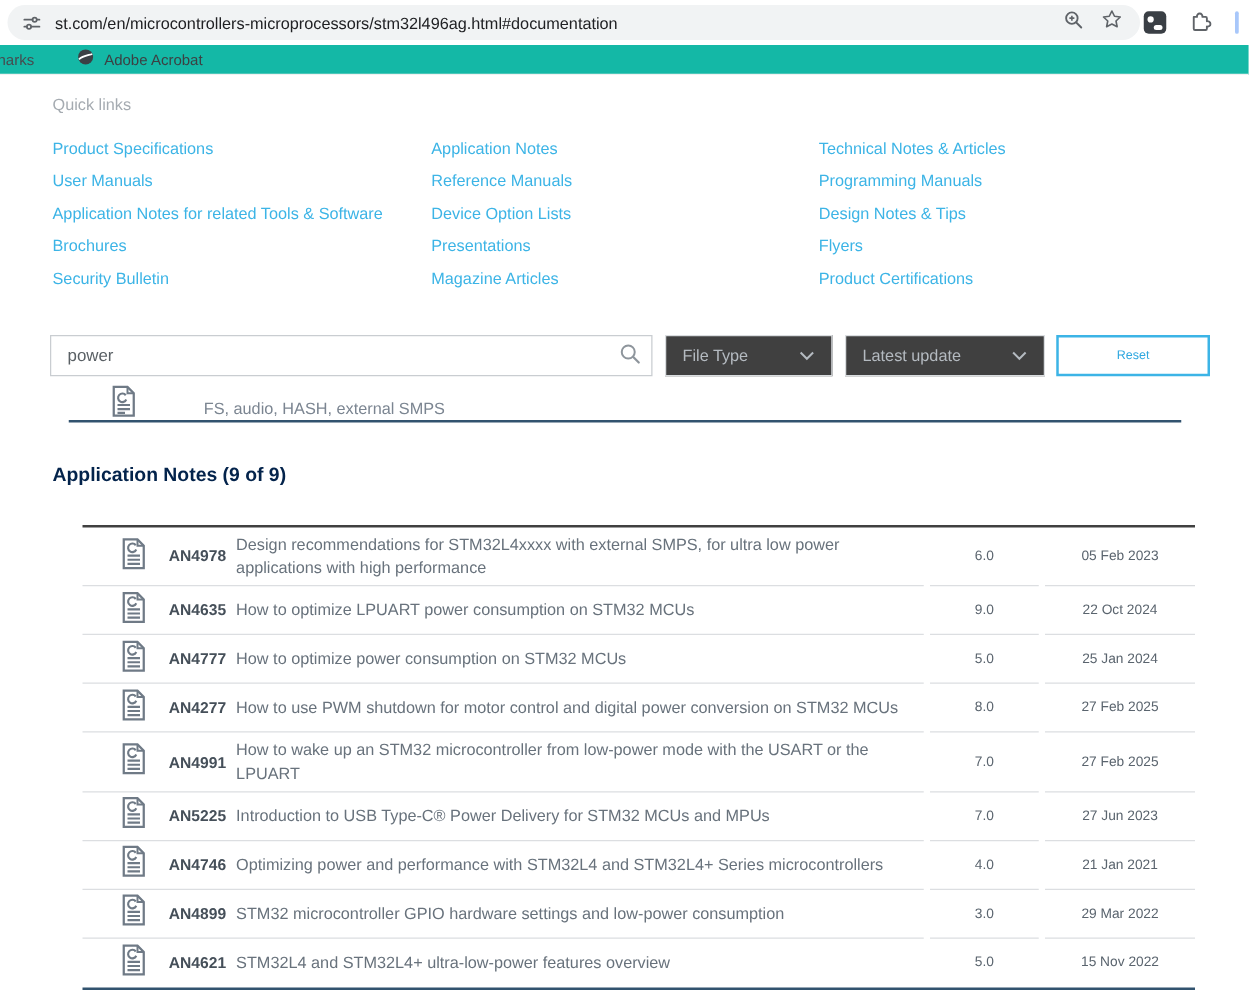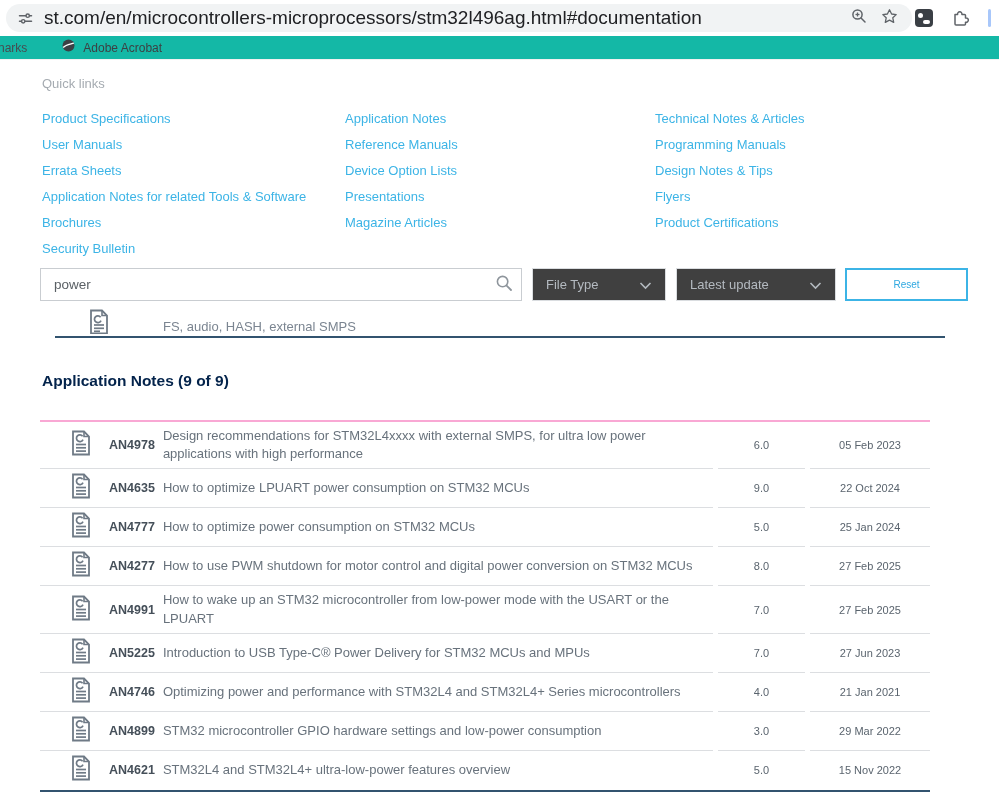--- a/index.html
+++ b/index.html
@@ -5,21 +5,21 @@
   * { margin:0; padding:0; box-sizing:border-box; }
   html,body { width:999px; height:801px; overflow:hidden; background:#fff;
     font-family:"Liberation Sans", sans-serif; }
   .page { position:relative; width:999px; height:801px; background:#fff; }
 
   
   .browser-top { position:absolute; top:0; left:0; width:999px; height:36px; background:#fff; }
   .url-pill { position:absolute; top:4px; left:6px; width:906px; height:28px;
     background:#f1f3f4; border-radius:14px; display:flex; align-items:center; }
   .url-pill .tune { margin-left:12px; display:flex; }
-  .url-text { margin-left:11px; font-size:19px; color:#202124; flex:1;
+  .url-text { margin-left:11px; font-size:13px; color:#202124; flex:1;
     white-space:nowrap; overflow:hidden; }
   .pill-icons { display:flex; align-items:center; gap:14px; margin-right:14px; }
   .ext-area { position:absolute; top:5px; right:8px; height:26px; display:flex; align-items:center; gap:18px; }
   .ext-logo { width:18px; height:18px; background:#3a3f45; border-radius:4px; position:relative; }
   .ext-logo::before { content:""; position:absolute; left:3px; top:4px; width:5px; height:5px;
     background:#fff; border-radius:50%; }
   .ext-logo::after { content:""; position:absolute; right:3px; bottom:3px; width:7px; height:4px;
     background:#fff; border-radius:2px; }
   .profile-sliver { width:3px; height:18px; background:#a8c7fa; border-radius:2px; }
 
@@ -62,22 +62,22 @@
   .partial-inner { position:absolute; bottom:5px; left:0; right:0; display:flex; align-items:flex-end; }
   .partial-inner .doc-icon { position:relative; top:10px; left:33px; }
   .partial-text { margin-left:86px; font-size:13px; color:#7b8591; position:relative; top:5px; }
   .partial-divider { position:absolute; top:336px; left:55px; width:890px; height:2px; background:#32536f; }
 
   
   .section-heading { position:absolute; top:372px; left:42px; font-size:15.5px; font-weight:bold;
     color:#03234b; }
 
   
-  .doc-table { position:absolute; top:420px; left:40px; width:890px;
-    border-top:2px solid #f9a8d4; border-bottom:2px solid #32536f; }
+  .doc-table { position:absolute; top:420px; left:66px; width:890px;
+    border-top:2px solid #404040; border-bottom:2px solid #32536f; }
   .doc-row { display:grid; grid-template-columns:673px 87px 120px; column-gap:5px; cursor:pointer; }
   .doc-row .cell { border-bottom:1px solid #dcdee1; min-height:39px; display:flex; align-items:center; }
   .doc-row:last-child .cell { border-bottom:none; }
   .cell.main { padding-left:30px; }
   .doc-icon { flex-shrink:0; }
   .doc-id { font-weight:bold; font-size:12.5px; color:#454f59; margin-left:17px; margin-right:8px;
     white-space:nowrap; }
   .doc-title { flex:1; font-size:13px; color:#68727c; line-height:1.4; padding:5px 8px 5px 0; }
   .cell.version, .cell.date { justify-content:center; font-size:11px; color:#5a646e; }
 </style>
@@ -140,21 +140,20 @@
       <span class="bm-label">Adobe Acrobat</span>
     </span>
   </div>
 
   <div class="quick-links">
     <div class="ql-title">Quick links</div>
     <div class="ql-cols">
         <div class="ql-col">
           <a class="ql-link" href="#">Product Specifications</a>
           <a class="ql-link" href="#">User Manuals</a>
-          <a class="ql-link" href="#">Errata Sheets</a>
           <a class="ql-link" href="#">Application Notes for related Tools &amp; Software</a>
           <a class="ql-link" href="#">Brochures</a>
           <a class="ql-link" href="#">Security Bulletin</a>
         </div>
         <div class="ql-col">
           <a class="ql-link" href="#">Application Notes</a>
           <a class="ql-link" href="#">Reference Manuals</a>
           <a class="ql-link" href="#">Device Option Lists</a>
           <a class="ql-link" href="#">Presentations</a>
           <a class="ql-link" href="#">Magazine Articles</a>

